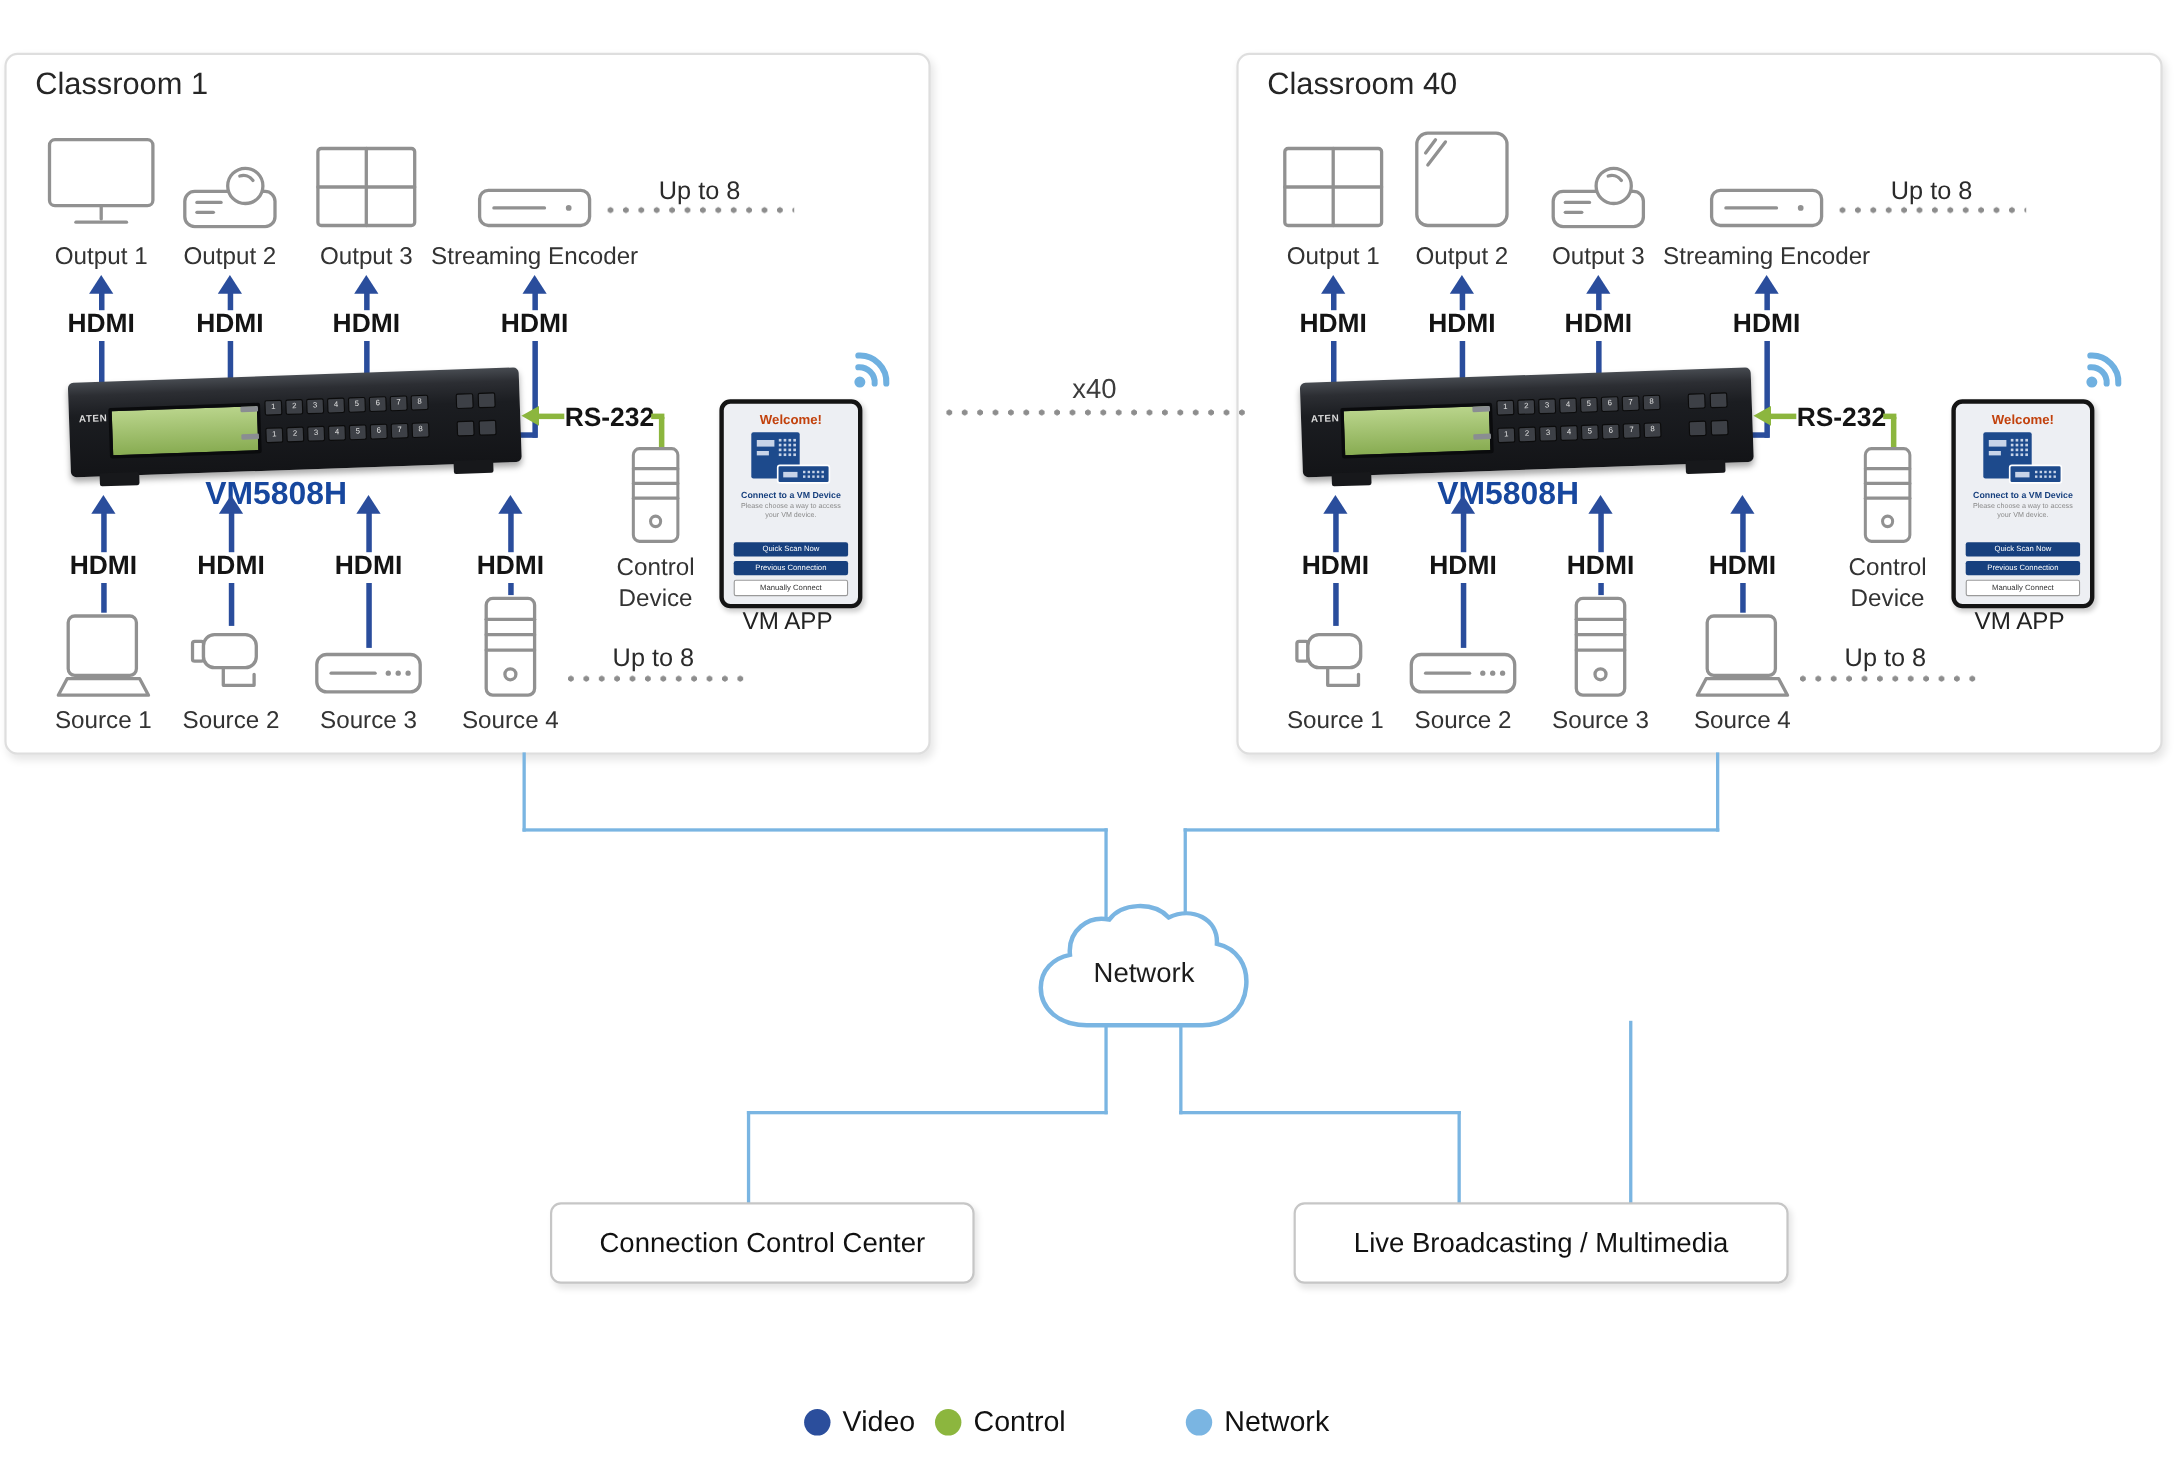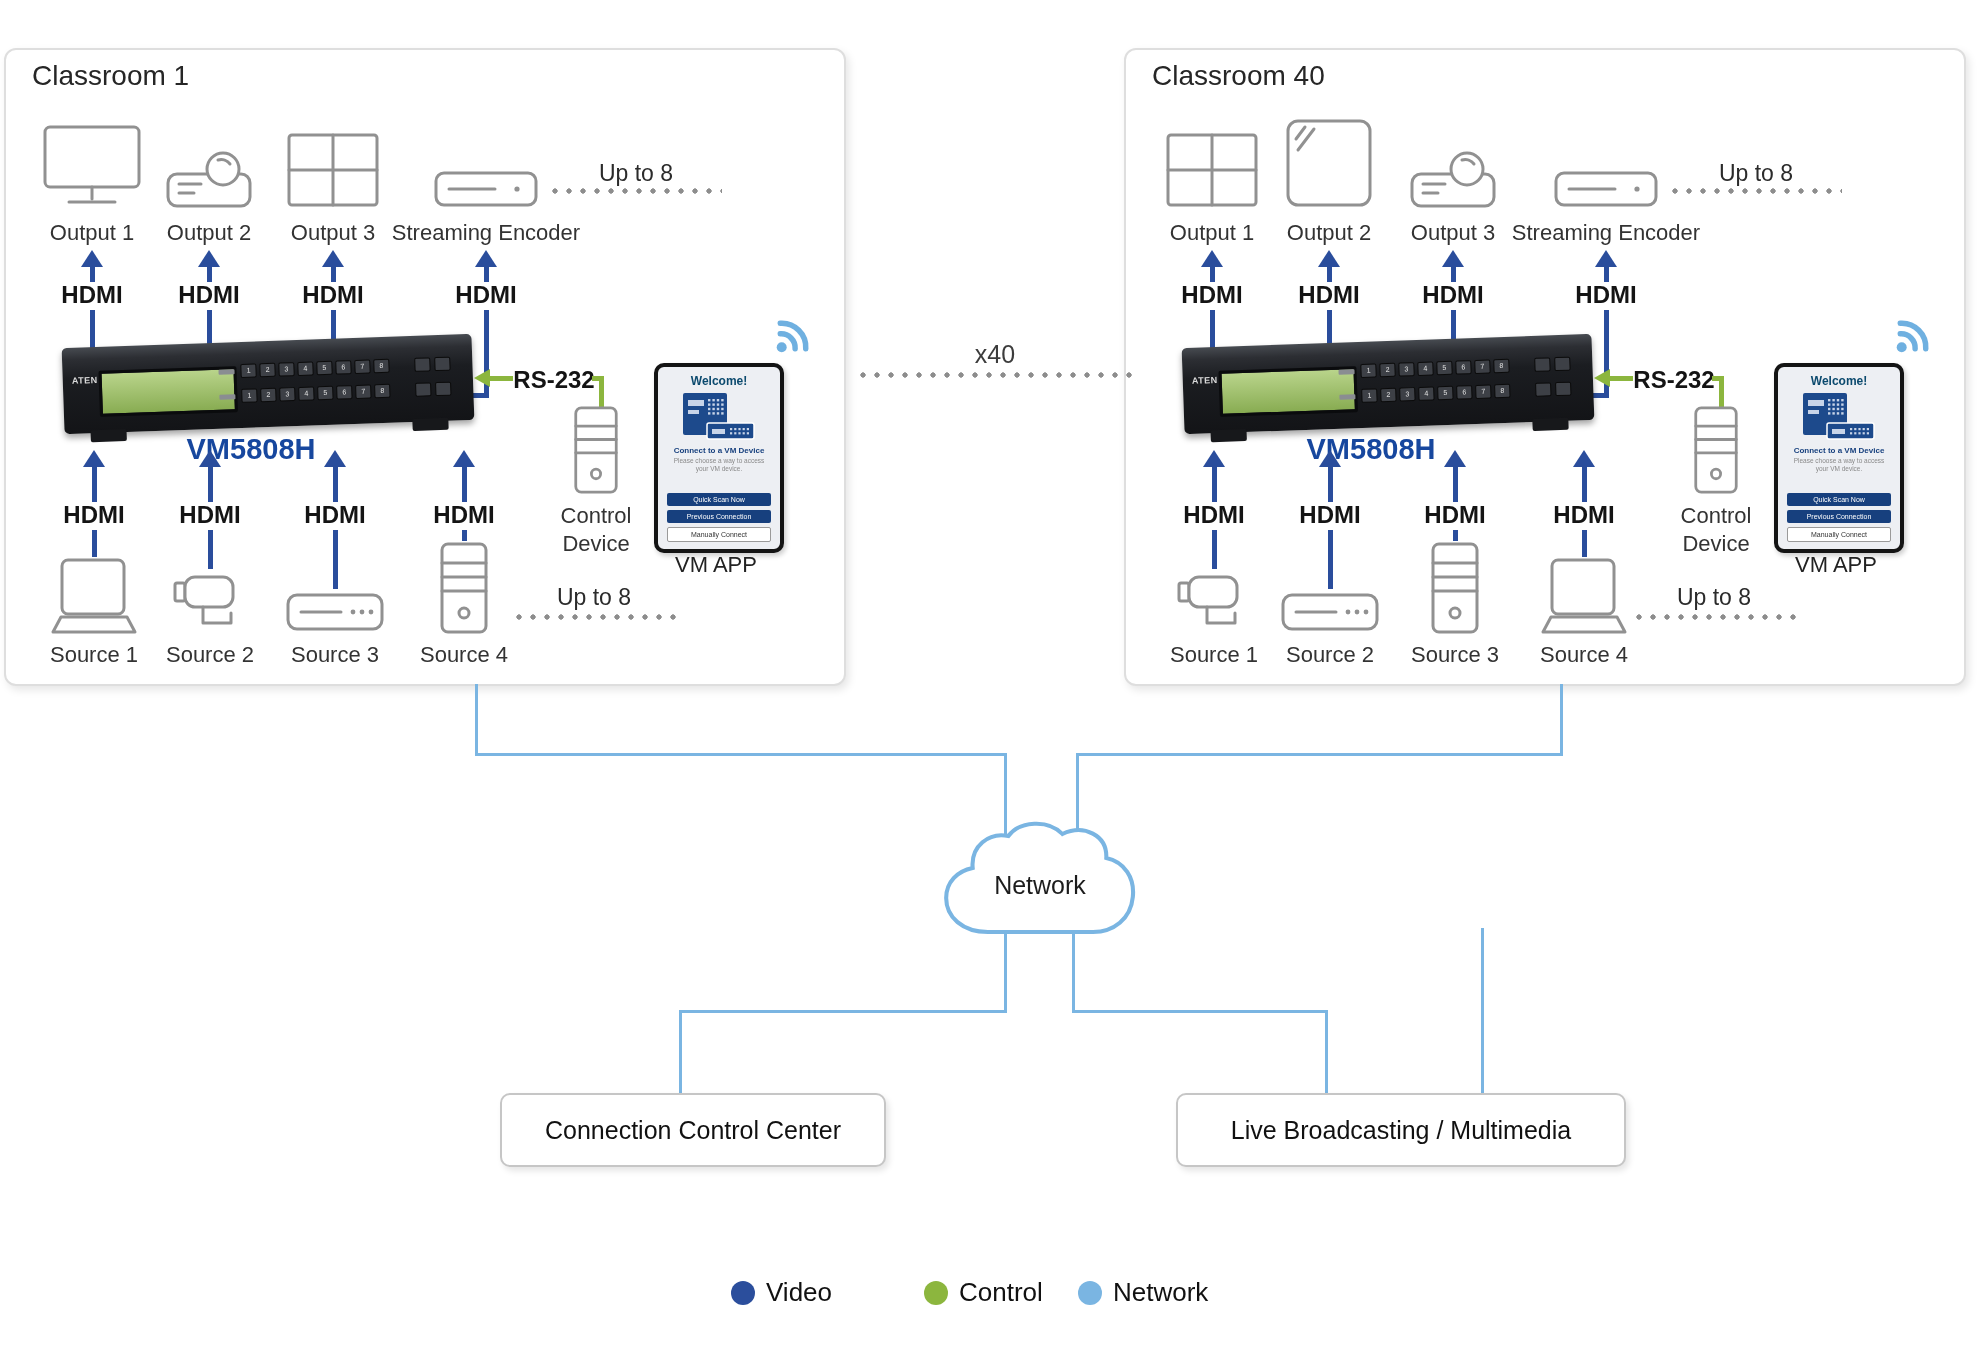--- a/index.html
+++ b/index.html
@@ -42,21 +42,21 @@
        background:linear-gradient(180deg,#b9d48b,#88ac52);}
   .brand{position:absolute;left:9px;top:28px;font-size:9px;font-weight:bold;color:#d9d9d9;letter-spacing:.5px;}
   .dev-btn{position:absolute;width:14px;height:12px;background:#3d4046;border:1px solid #0b0b0b;border-radius:2px;
            color:#e4e4e4;font-size:7px;line-height:11px;text-align:center;}
   .dev-bar{position:absolute;width:16px;height:5px;background:#8a8d92;border-radius:1px;}
   .foot{position:absolute;bottom:-9px;width:36px;height:12px;background:#17181b;border-radius:2px;}
   
   .phone{position:absolute;left:648px;top:313px;width:122px;height:182px;background:#edeff3;
          border:4px solid #141414;border-radius:10px;box-shadow:2px 3px 5px rgba(0,0,0,.20);
          display:flex;flex-direction:column;align-items:center;}
-  .ph-title{margin-top:7px;font-size:12px;font-weight:bold;color:#0c4a6e;}
+  .ph-title{margin-top:7px;font-size:12px;font-weight:bold;color:#c2410c;}
   .ph-illo{margin-top:3px;height:54px;}
   .ph-head{margin-top:1px;font-size:8px;font-weight:bold;color:#17407e;}
   .ph-cap{margin-top:2px;font-size:6.5px;color:#8a8a8a;text-align:center;width:102px;line-height:1.3;}
   .ph-btns{position:absolute;left:9px;right:9px;bottom:7px;display:flex;flex-direction:column;gap:4px;}
   .ph-btn{height:13px;border-radius:2px;font-size:7px;line-height:13px;text-align:center;}
   .ph-btn.filled{background:#17407e;color:#fff;}
   .ph-btn.outline{background:#fff;border:1px solid #9a9a9a;color:#333;}
 </style>
 </head>
 <body>
@@ -460,21 +460,21 @@
     <div class="cloud-label">Network</div>
   </div>
 
   <div class="center-box" style="left:500px;top:1093px;width:382px;">Connection Control Center</div>
   <div class="center-box" style="left:1176px;top:1093px;width:446px;">Live Broadcasting / Multimedia</div>
 
   <div class="legend-item" style="left:731px;top:1277px;">
     <span class="legend-dot c-video"></span>
     <span>Video</span>
   </div>
-  <div class="legend-item" style="left:924px;top:1277px;align-items:center;">
+  <div class="legend-item" style="left:850px;top:1277px;align-items:center;">
     <span class="legend-dot c-control"></span>
     <span>Control</span>
   </div>
   <div class="legend-item" style="left:1078px;top:1277px;">
     <span class="legend-dot c-network"></span>
     <span>Network</span>
   </div>
 </div>
 
 </body></html>

